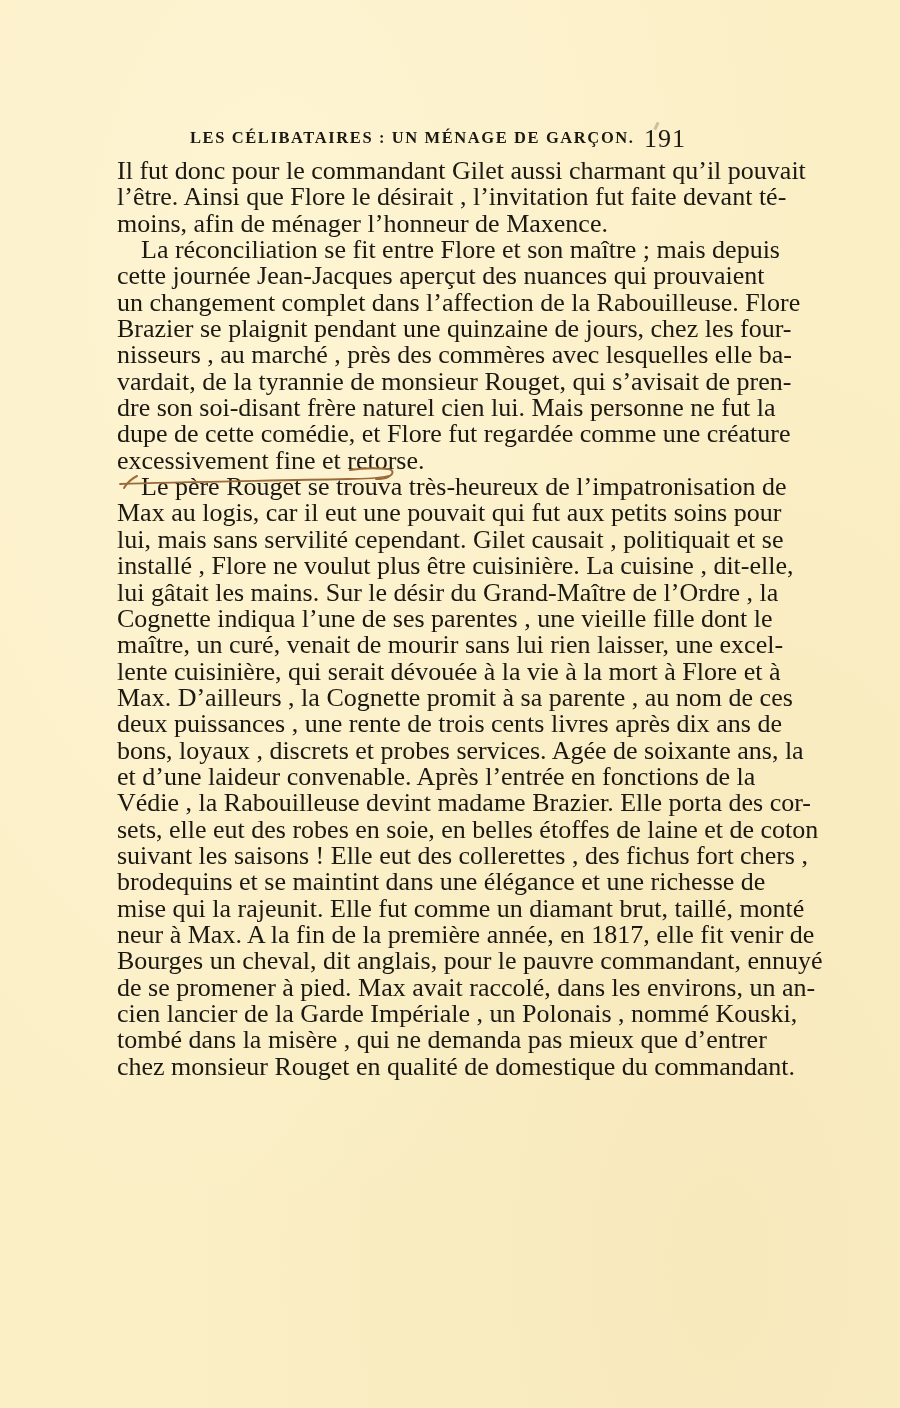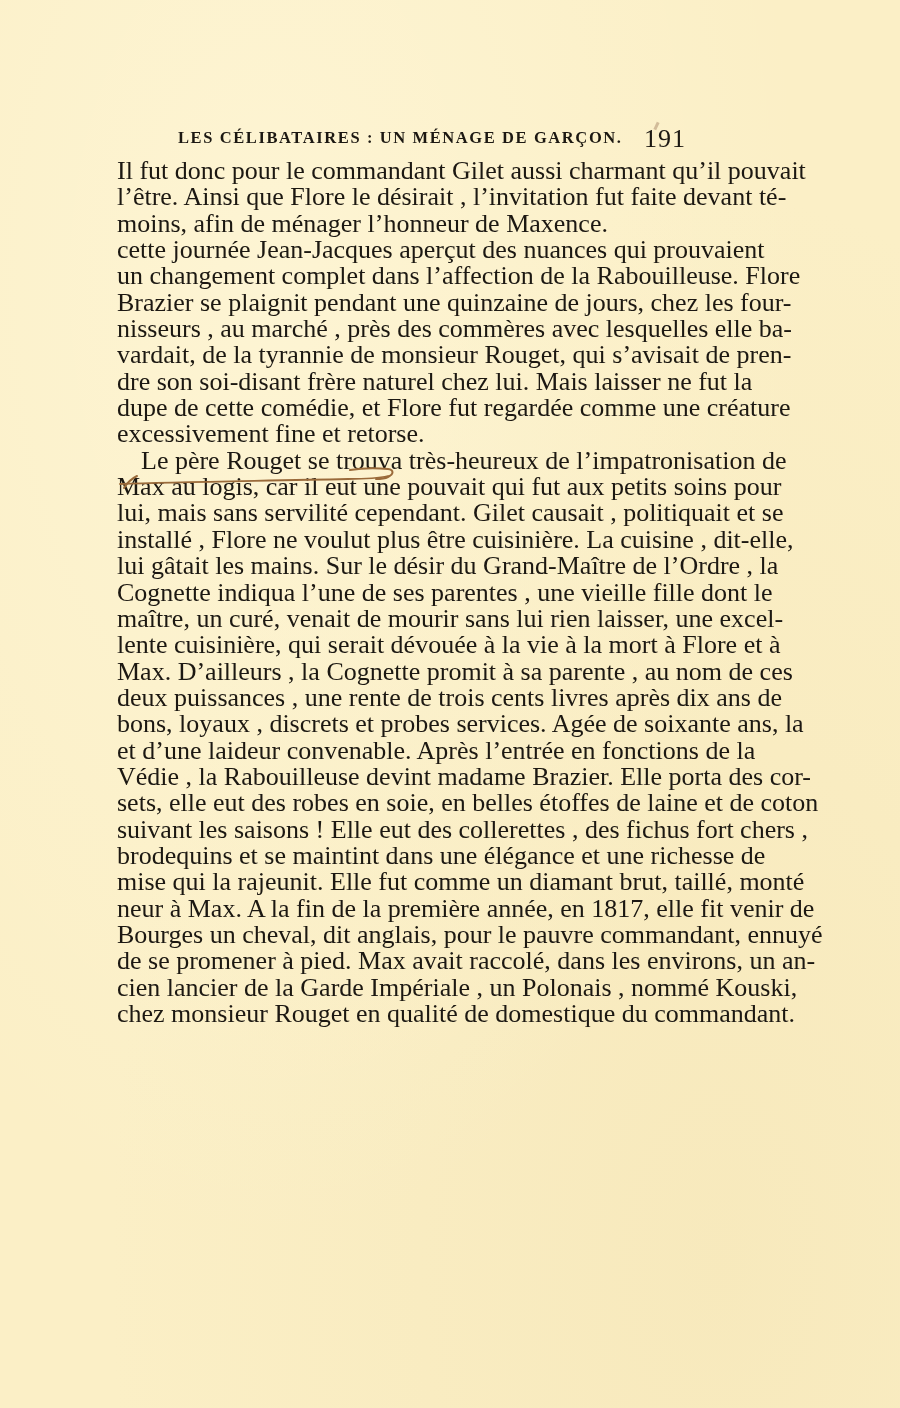--- a/index.html
+++ b/index.html
@@ -26,21 +26,21 @@
     }
     .running-head {
       position: absolute;
       top: 128px;
       left: 174px;
       width: 512px;
       height: 30px;
     }
     .running-title {
       position: absolute;
-      left: 4px;
+      left: 16px;
       top: 0;
       font-family: "Liberation Serif", "DejaVu Serif", serif;
       font-weight: bold;
       font-size: 16.5px;
       letter-spacing: 1.6px;
       white-space: nowrap;
     }
     .page-number {
       position: absolute;
       right: 0;
@@ -108,26 +108,27 @@
     <span class="running-title">LES CÉLIBATAIRES : UN MÉNAGE DE GARÇON.</span>
     <span class="page-number">191</span>
   </div>
 
   <div class="text-block">
 
     <span class="line">Il fut donc pour le commandant Gilet aussi charmant qu’il pouvait</span>
     <span class="line">l’être. Ainsi que Flore le désirait , l’invitation fut faite devant té-</span>
     <span class="line last">moins, afin de ménager l’honneur de Maxence.</span>
 
+    <span class="line indent">La réconciliation se fit entre Flore et son maître ; mais depuis</span>
     <span class="line">cette journée Jean-Jacques aperçut des nuances qui prouvaient</span>
     <span class="line">un changement complet dans l’affection de la Rabouilleuse. Flore</span>
     <span class="line">Brazier se plaignit pendant une quinzaine de jours, chez les four-</span>
     <span class="line">nisseurs , au marché , près des commères avec lesquelles elle ba-</span>
     <span class="line">vardait, de la tyrannie de monsieur Rouget, qui s’avisait de pren-</span>
-    <span class="line">dre son soi-disant frère naturel chez lui. Mais laisser ne fut la</span>
+    <span class="line">dre son soi-disant frère naturel cien lui. Mais personne ne fut la</span>
     <span class="line">dupe de cette comédie, et Flore fut regardée comme une créature</span>
     <span class="line last">excessivement fine et retorse.</span>
 
     <span class="line indent">Le père Rouget se trouva très-heureux de l’impatronisation de</span>
     <span class="line">Max au logis, car il eut une pouvait qui fut aux petits soins pour</span>
     <span class="line">lui, mais sans servilité cependant. Gilet causait , politiquait et se</span>
     <span class="line">installé , Flore ne voulut plus être cuisinière. La cuisine , dit-elle,</span>
     <span class="line">lui gâtait les mains. Sur le désir du Grand-Maître de l’Ordre , la</span>
     <span class="line">Cognette indiqua l’une de ses parentes , une vieille fille dont le</span>
     <span class="line">maître, un curé, venait de mourir sans lui rien laisser, une excel-</span>
@@ -138,20 +139,21 @@
     <span class="line">et d’une laideur convenable. Après l’entrée en fonctions de la</span>
     <span class="line">Védie , la Rabouilleuse devint madame Brazier. Elle porta des cor-</span>
     <span class="line">sets, elle eut des robes en soie, en belles étoffes de laine et de coton</span>
     <span class="line">suivant les saisons ! Elle eut des collerettes , des fichus fort chers ,</span>
     <span class="line">brodequins et se maintint dans une élégance et une richesse de</span>
     <span class="line">mise qui la rajeunit. Elle fut comme un diamant brut, taillé, monté</span>
     <span class="line">neur à Max. A la fin de la première année, en 1817, elle fit venir de</span>
     <span class="line">Bourges un cheval, dit anglais, pour le pauvre commandant, ennuyé</span>
     <span class="line">de se promener à pied. Max avait raccolé, dans les environs, un an-</span>
     <span class="line">cien lancier de la Garde Impériale , un Polonais , nommé Kouski,</span>
+    <span class="line">tombé dans la misère , qui ne demanda pas mieux que d’entrer</span>
     <span class="line last">chez monsieur Rouget en qualité de domestique du commandant.</span>
   </div>
 
   <svg class="annotation-underline" viewBox="0 0 290 34" xmlns="http://www.w3.org/2000/svg">
     <path d="M2 22 C 60 20, 140 19, 230 17 C 250 17, 262 16, 270 14" fill="none" stroke="#9a6a3a" stroke-width="1.8" stroke-linecap="round"></path>
     <path d="M232 8 C 245 6, 258 6, 270 7 C 276 8, 276 12, 270 15 C 266 17, 262 17, 258 17" fill="none" stroke="#9a6a3a" stroke-width="2" stroke-linecap="round"></path>
   </svg>
 
   <svg class="annotation-mark" viewBox="0 0 18 18" xmlns="http://www.w3.org/2000/svg">
     <path d="M2 14 C 5 9, 9 5, 15 2" fill="none" stroke="#9a6a3a" stroke-width="2" stroke-linecap="round"></path>

